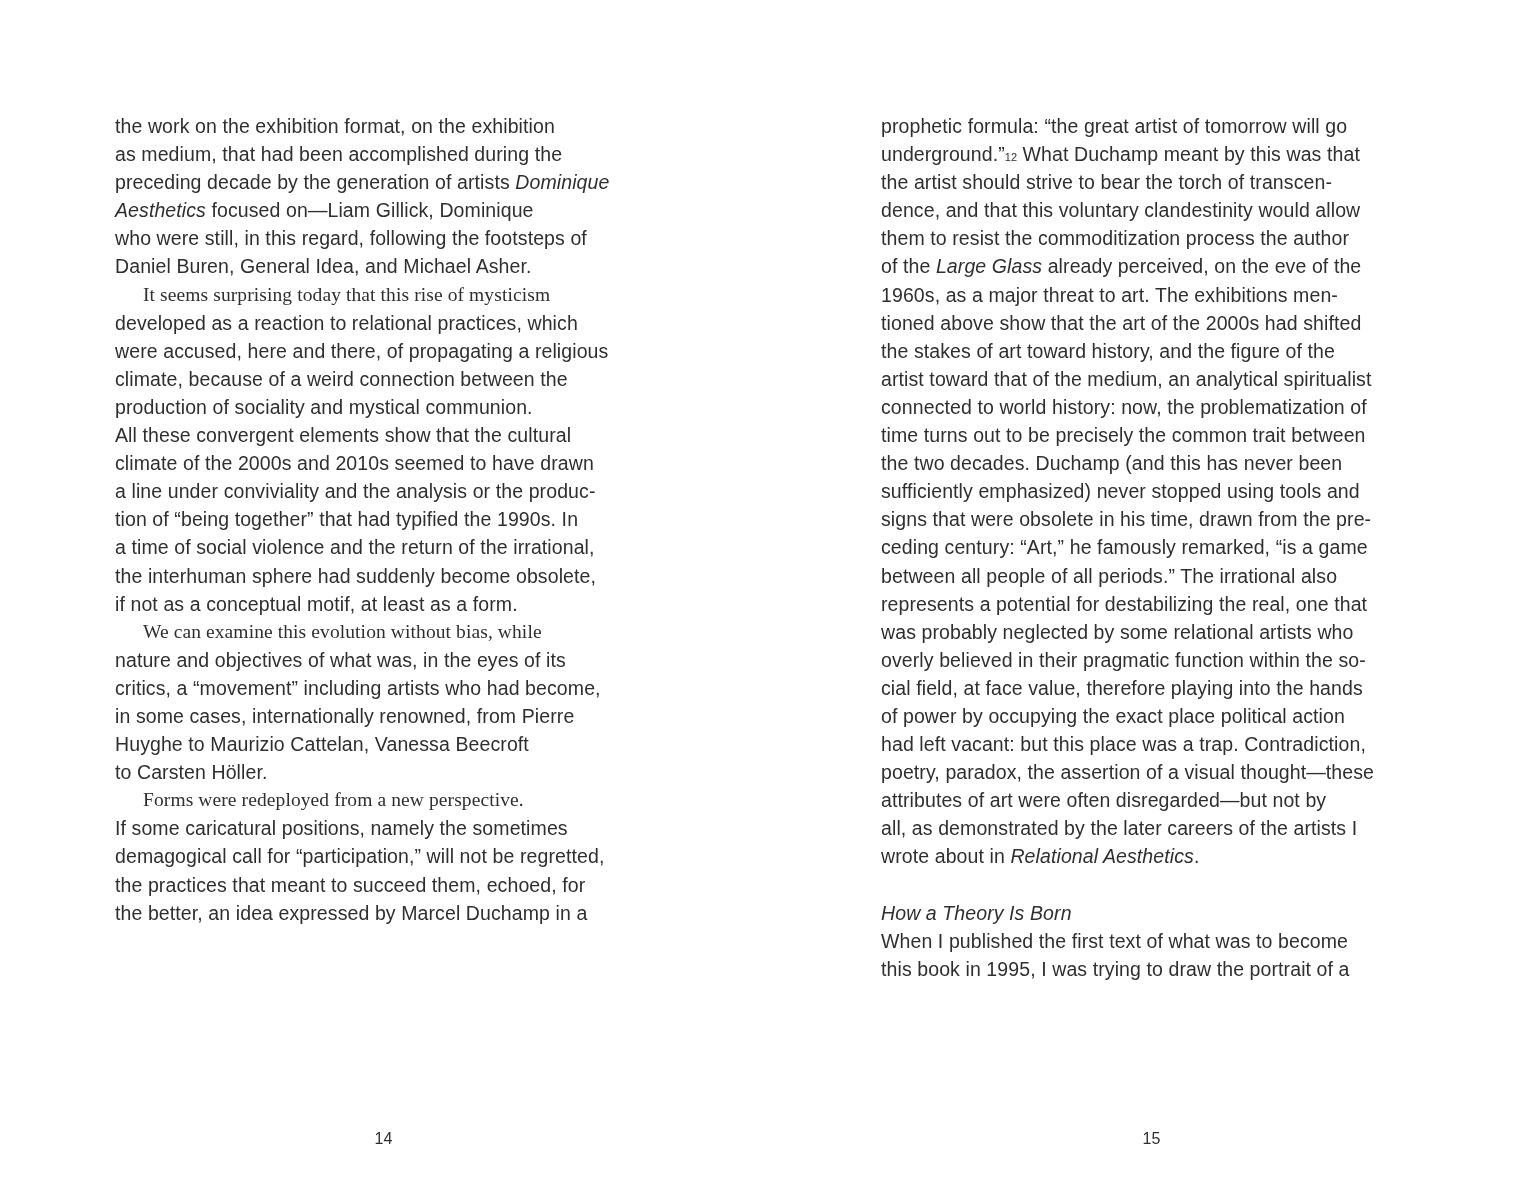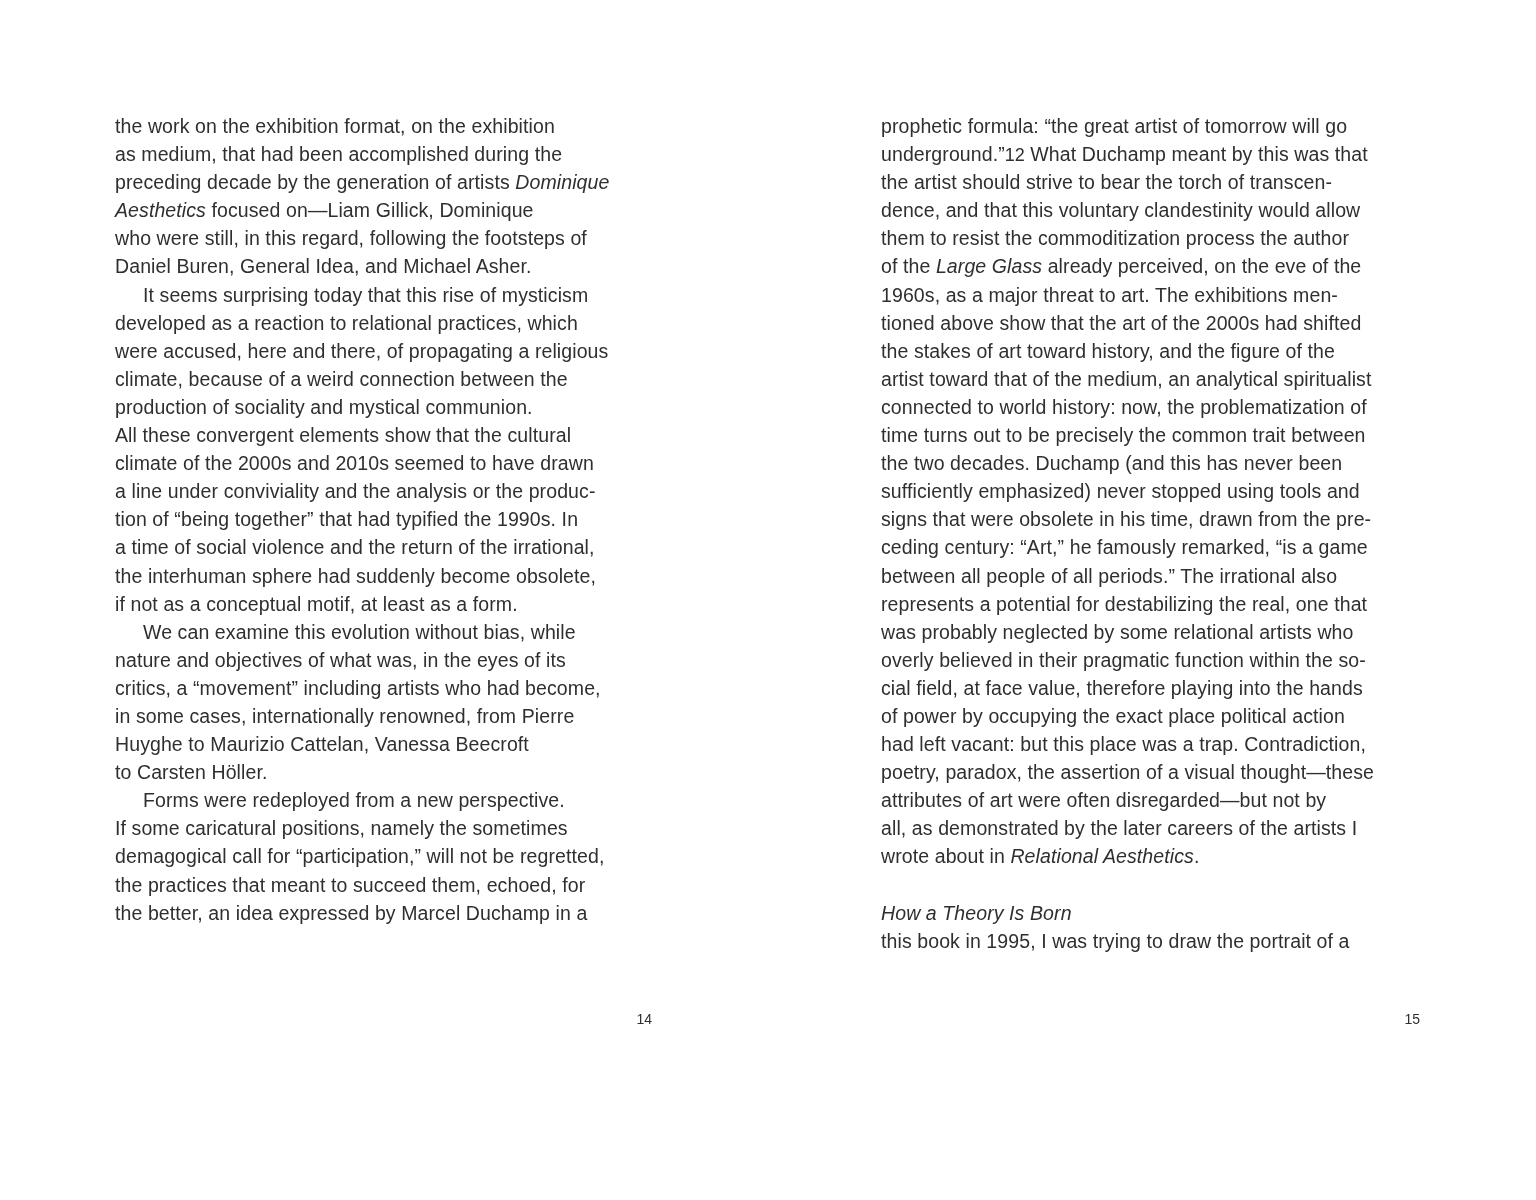--- a/index.html
+++ b/index.html
@@ -22,32 +22,32 @@
   }
   .page-column.left  { left: 115px; }
   .page-column.right { left: 881px; }
   .line {
     font-size: 19.5px;
     line-height: 28.1px;
     height: 28.1px;
     white-space: nowrap;
     letter-spacing: 0.1px;
   }
-  .line.indent { padding-left: 28px; }
+  .line.indent { padding-left: 28px; font-family: Liberation Serif, serif; }
   .italic { font-style: italic; }
   .footnote {
-    font-size: 18px;
+    font-size: 11px;
     letter-spacing: 0;
   }
   .page-number {
     position: absolute;
-    top: 1008px;
+    top: 1128px;
     width: 537px;
-    text-align: right;
-    font-size: 14px;
+    text-align: center;
+    font-size: 16px;
     line-height: 22px;
     color: #2f2f2f;
   }
   .page-number.left  { left: 115px; }
   .page-number.right { left: 883px; }
 </style>
 </head>
 <body>
 
 <div>
@@ -110,20 +110,21 @@
         <div class="line"><span>overly believed in their pragmatic function within the so-</span></div>
         <div class="line"><span>cial field, at face value, therefore playing into the hands</span></div>
         <div class="line"><span>of power by occupying the exact place political action</span></div>
         <div class="line"><span>had left vacant: but this place was a trap. Contradiction,</span></div>
         <div class="line"><span>poetry, paradox, the assertion of a visual thought—these</span></div>
         <div class="line"><span>attributes of art were often disregarded—but not by</span></div>
         <div class="line"><span>all, as demonstrated by the later careers of the artists I</span></div>
         <div class="line"><span>wrote about in </span><span class="italic">Relational Aesthetics</span><span>.</span></div>
         <div class="line">&nbsp;</div>
         <div class="line"><span class="italic">How a Theory Is Born</span></div>
+        <div class="line"><span>When I published the first text of what was to become</span></div>
         <div class="line"><span>this book in 1995, I was trying to draw the portrait of a</span></div>
       </div>
   </div>
 
   <div class="page-number left">14</div>
 
   <div class="page-number right">15</div>
 
 </div>
 

